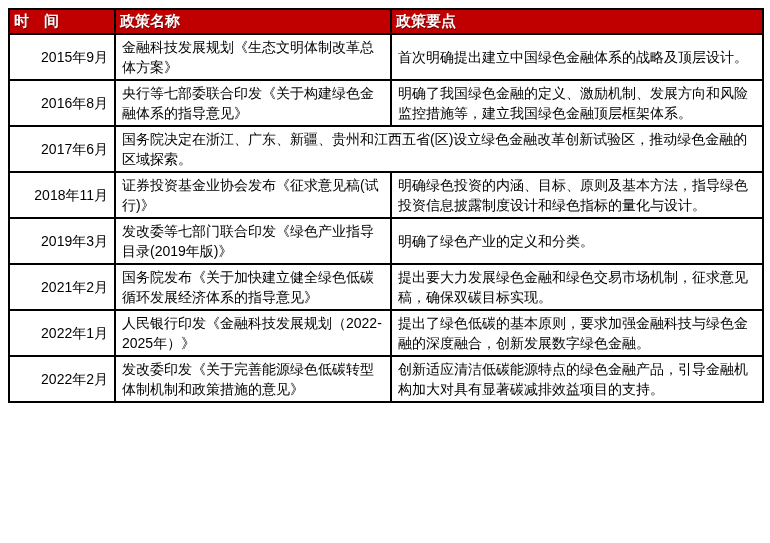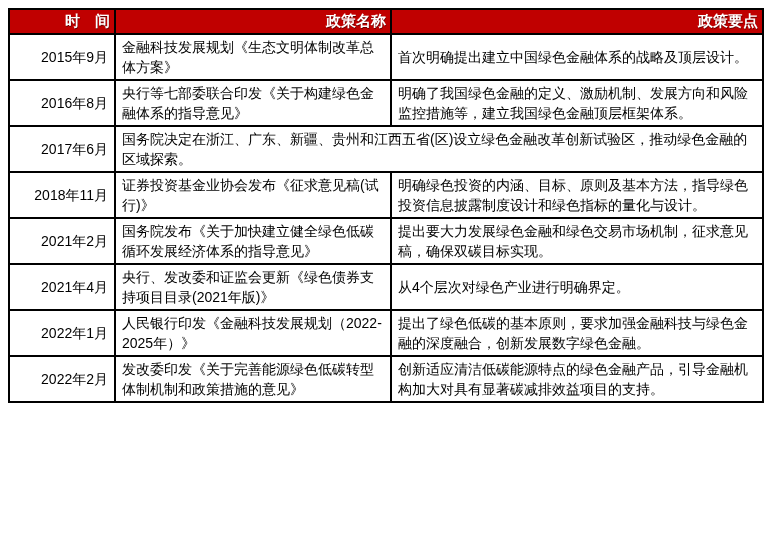--- a/index.html
+++ b/index.html
@@ -26,21 +26,21 @@
     border: 2px solid #000000;
     box-sizing: border-box;
   }
   table.policy-table th {
     background: #C00000;
     color: #ffffff;
     font-size: 15px;
     font-weight: bold;
     height: 21px;
     padding: 2px 4px;
-    text-align: right;
+    text-align: left;
     text-shadow: 0.5px 0.5px 0 rgba(0,0,0,0.45);
   }
   table.policy-table td {
     color: #000000;
     font-size: 14px;
     line-height: 20px;
     padding: 2px 6px;
     height: 40px;
     vertical-align: middle;
     word-break: break-word;
@@ -83,28 +83,28 @@
         <tr>
           <td class="cell-time">2017年6月</td>
           <td colspan="2">国务院决定在浙江、广东、新疆、贵州和江西五省(区)设立绿色金融改革创新试验区，推动绿色金融的区域探索。</td>
         </tr>
         <tr>
           <td class="cell-time">2018年11月</td>
           <td>证券投资基金业协会发布《征求意见稿(试行)》</td>
           <td>明确绿色投资的内涵、目标、原则及基本方法，指导绿色投资信息披露制度设计和绿色指标的量化与设计。</td>
         </tr>
         <tr>
+          <td class="cell-time">2019年3月</td>
+          <td>发改委等七部门联合印发《绿色产业指导目录(2019年版)》</td>
+          <td>明确了绿色产业的定义和分类。</td>
+        </tr>
+        <tr>
           <td class="cell-time">2021年2月</td>
           <td>国务院发布《关于加快建立健全绿色低碳循环发展经济体系的指导意见》</td>
           <td>提出要大力发展绿色金融和绿色交易市场机制，征求意见稿，确保双碳目标实现。</td>
-        </tr>
-        <tr>
-          <td class="cell-time">2021年4月</td>
-          <td>央行、发改委和证监会更新《绿色债券支持项目目录(2021年版)》</td>
-          <td>从4个层次对绿色产业进行明确界定。</td>
         </tr>
         <tr>
           <td class="cell-time">2022年1月</td>
           <td>人民银行印发《金融科技发展规划（2022-2025年）》</td>
           <td>提出了绿色低碳的基本原则，要求加强金融科技与绿色金融的深度融合，创新发展数字绿色金融。</td>
         </tr>
         <tr>
           <td class="cell-time">2022年2月</td>
           <td>发改委印发《关于完善能源绿色低碳转型体制机制和政策措施的意见》</td>
           <td>创新适应清洁低碳能源特点的绿色金融产品，引导金融机构加大对具有显著碳减排效益项目的支持。</td>

